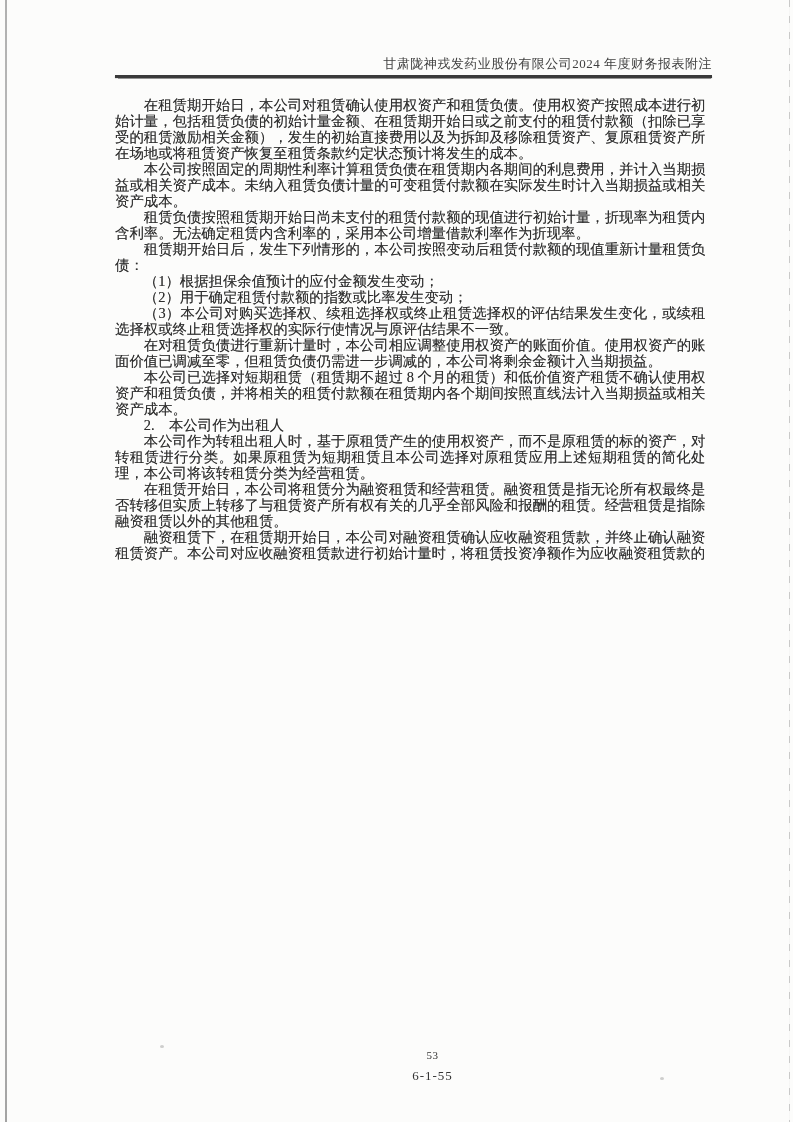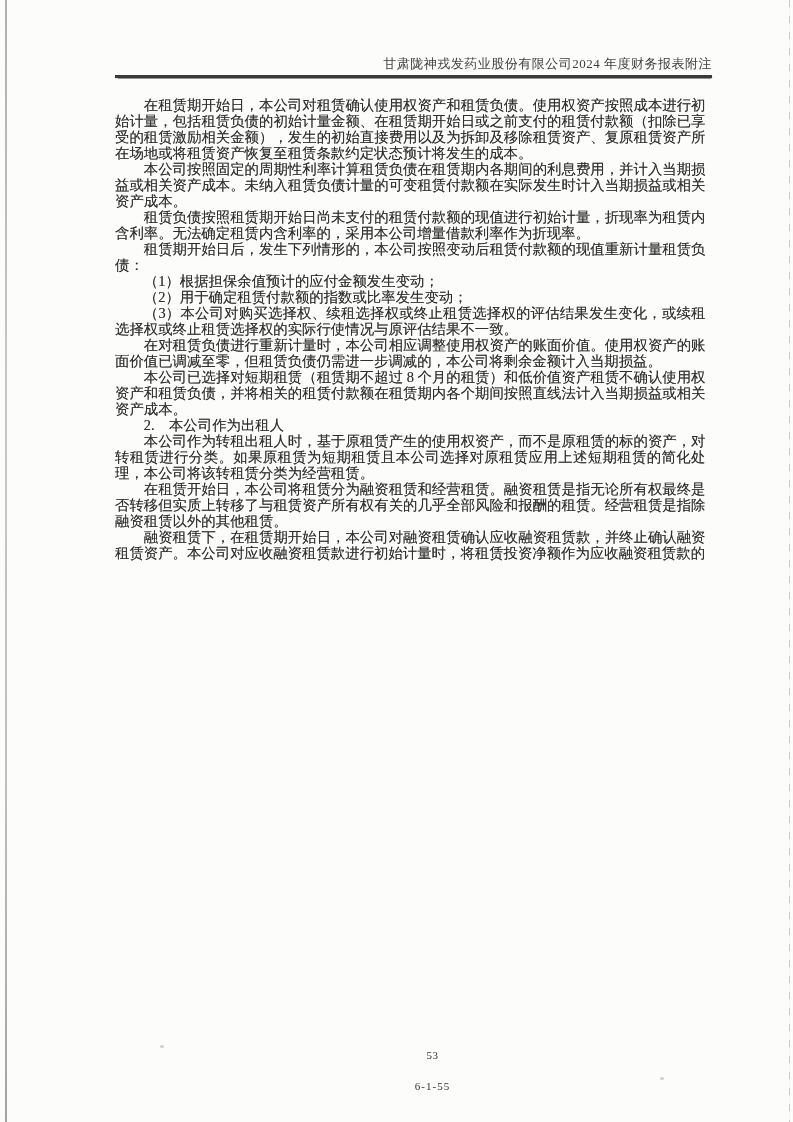--- a/index.html
+++ b/index.html
@@ -97,23 +97,23 @@
     box-sizing: border-box;
     text-align: center;
     color: #333333;
   }
   .footer .page-number {
     font-size: 11px;
     line-height: 14px;
     letter-spacing: 0.5px;
   }
   .footer .page-code {
-    font-size: 11px;
+    font-size: 13px;
     line-height: 20px;
-    margin-top: 14px;
+    margin-top: 4px;
     letter-spacing: 1px;
   }
 </style>
 </head>
 <body>
 
 <div class="page">
 
   <div class="scan-line-left"></div>
   <div class="scan-line-right"></div>

